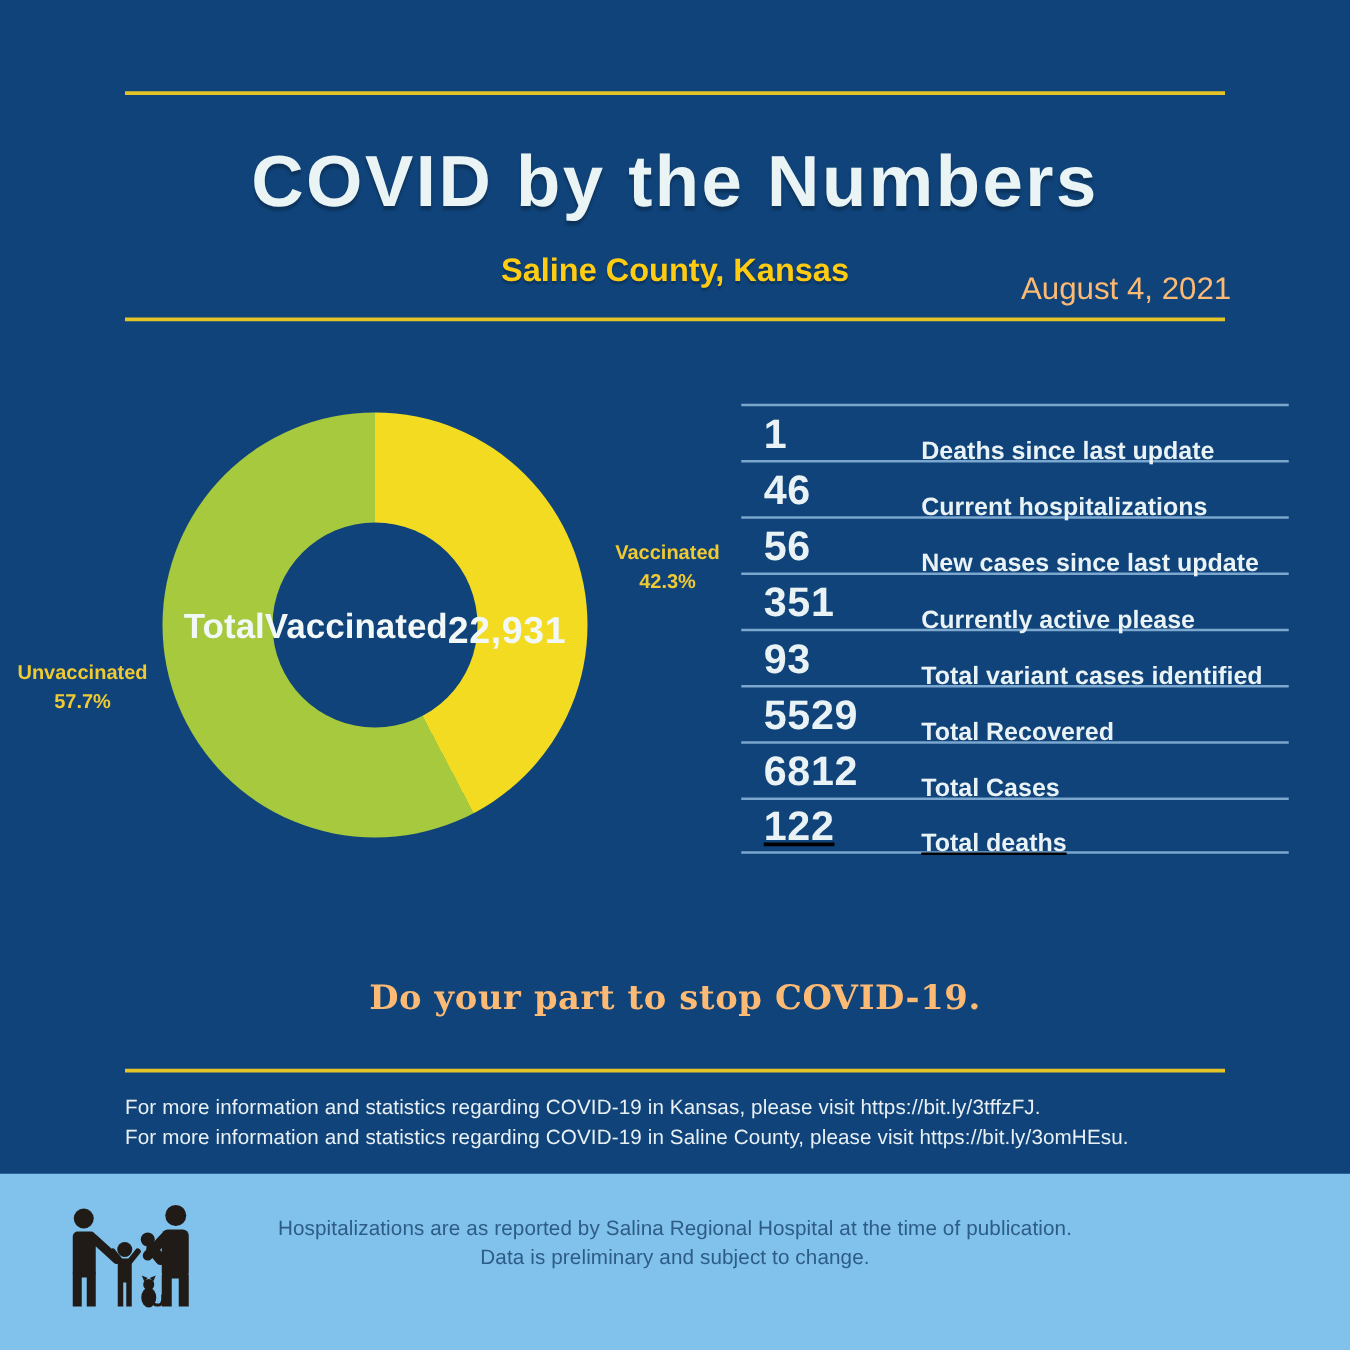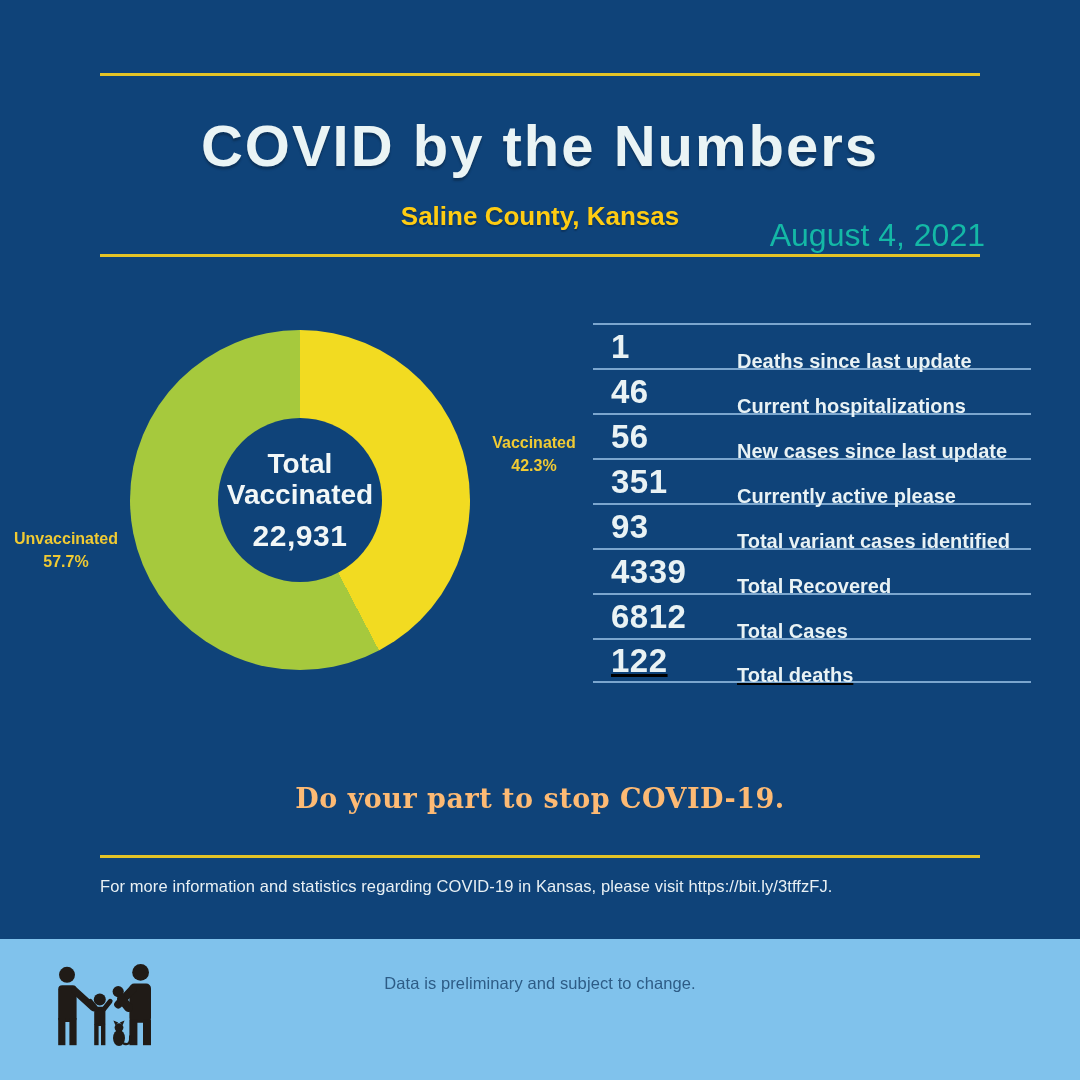--- a/index.html
+++ b/index.html
@@ -18,31 +18,31 @@
     font-size:58px;font-weight:bold;letter-spacing:2px;color:#EAF4F5;
     text-shadow:0 3px 2px rgba(8,30,55,.45);
   }
   .subtitle{
     position:absolute;left:0;right:0;top:201px;text-align:center;
     font-size:26px;font-weight:bold;color:var(--gold-bright,#FFCC12);
     text-shadow:0 2px 1px rgba(8,30,55,.35);
   }
   .date{
     position:absolute;top:217px;right:95px;
-    font-size:32px;color:#14b8a6;
+    font-size:25px;color:#fdba74;
   }
 
   
   .donut{
     position:absolute;left:130px;top:330px;width:340px;height:340px;border-radius:50%;
   }
   .donut-hole{
     position:absolute;left:88px;top:88px;width:164px;height:164px;border-radius:50%;
     background:var(--navy,#0F4379);
-    display:flex;flex-direction:column;align-items:center;justify-content:center;text-align:center;
+    display:flex;flex-direction:row;align-items:center;justify-content:center;text-align:center;
   }
   .donut-word{font-size:28px;font-weight:bold;color:#F2F7F7;line-height:31px;}
   .donut-value{font-size:30px;font-weight:bold;color:#F2F7F7;margin-top:9px;letter-spacing:.5px;}
   .callout{
     position:absolute;width:132px;text-align:center;
     font-size:16px;font-weight:bold;color:var(--gold-label,#F0CA33);line-height:23px;
   }
   .callout.vax{left:468px;top:431px;}
   .callout.unvax{left:0px;top:527px;}
 
@@ -123,39 +123,40 @@
     </div>
     <div class="stat-row">
       <div class="stat-value">351</div>
       <div class="stat-label">Currently active please</div>
     </div>
     <div class="stat-row">
       <div class="stat-value">93</div>
       <div class="stat-label">Total variant cases identified</div>
     </div>
     <div class="stat-row">
-      <div class="stat-value">4339</div>
+      <div class="stat-value">5529</div>
       <div class="stat-label">Total Recovered</div>
     </div>
     <div class="stat-row">
       <div class="stat-value">6812</div>
       <div class="stat-label">Total Cases</div>
     </div>
     <div class="stat-row">
       <div class="stat-value">122</div>
       <div class="stat-label">Total deaths</div>
     </div>
   </div>
 
 <div class="cta">Do your part to stop COVID-19.</div>
 
 <div class="rule r3"></div>
 
 <div class="footer-note">
   <div>For more information and statistics regarding COVID-19 in Kansas, please visit https://bit.ly/3tffzFJ.</div>
+  <div>For more information and statistics regarding COVID-19 in Saline County, please visit  https://bit.ly/3omHEsu.</div>
 </div>
 
 <div class="band">
   <svg class="band-icon" viewBox="0 0 160 115" xmlns="http://www.w3.org/2000/svg">
     <g fill="#201B17" stroke="none">
 
       <circle cx="30" cy="16" r="10"></circle>
       <rect x="19" y="29" width="23" height="46" rx="5"></rect>
       <rect x="19" y="70" width="9" height="34"></rect>
       <rect x="33" y="70" width="9" height="34"></rect>
@@ -178,15 +179,16 @@
       <line x1="98" y1="46" x2="107" y2="57" stroke="#201B17" stroke-width="11" stroke-linecap="round"></line>
 
       <ellipse cx="95" cy="95" rx="7.5" ry="10"></ellipse>
       <circle cx="95" cy="82" r="5.5"></circle>
       <path d="M90.5,79 l-2.5,-6 l6,2.5 z"></path>
       <path d="M99.5,79 l2.5,-6 l-6,2.5 z"></path>
       <path d="M101,102 q9,3 8,-9" fill="none" stroke="#201B17" stroke-width="3" stroke-linecap="round"></path>
     </g>
   </svg>
   <div class="band-text">
+      <div>Hospitalizations are as reported by Salina Regional Hospital at the time of publication.</div>
       <div>Data is preliminary and subject to change.</div>
     </div>
 </div>
 
 </body></html>

